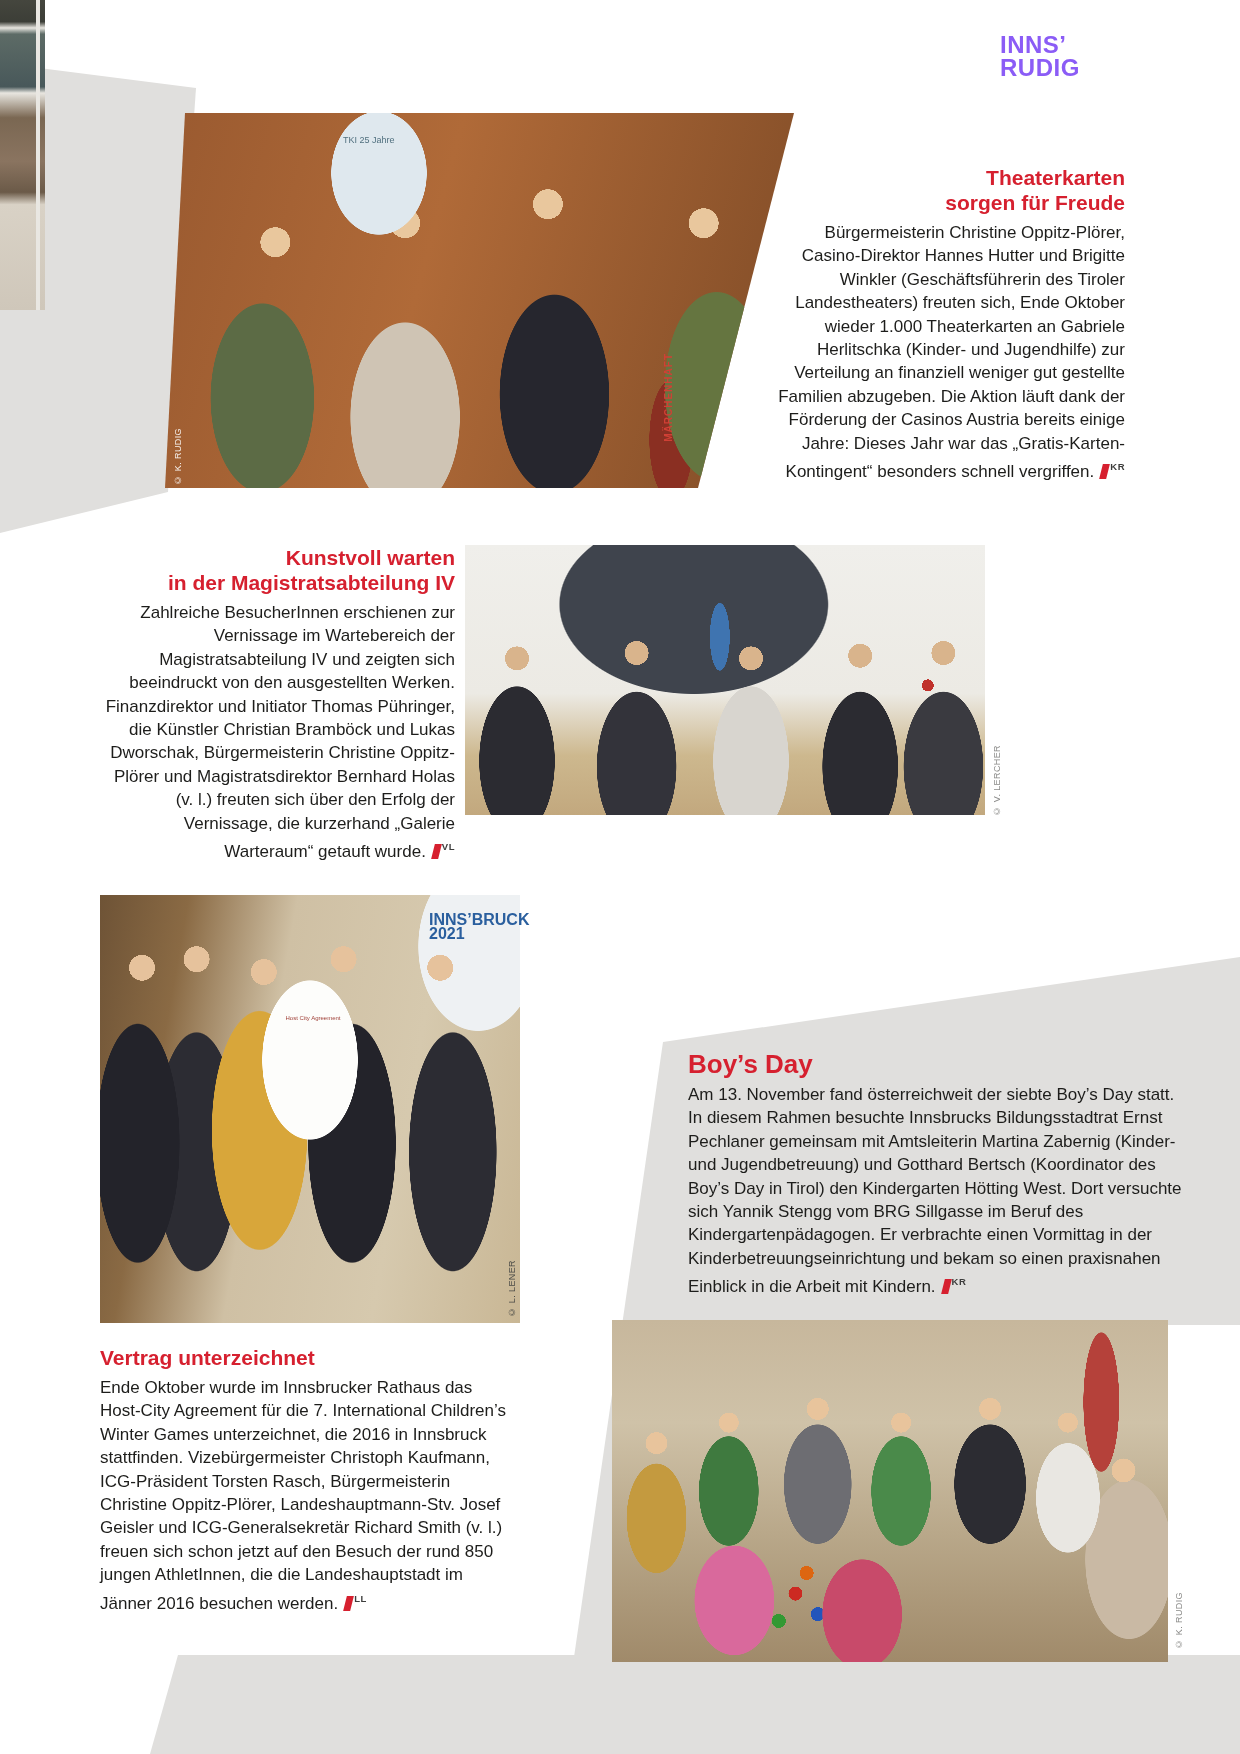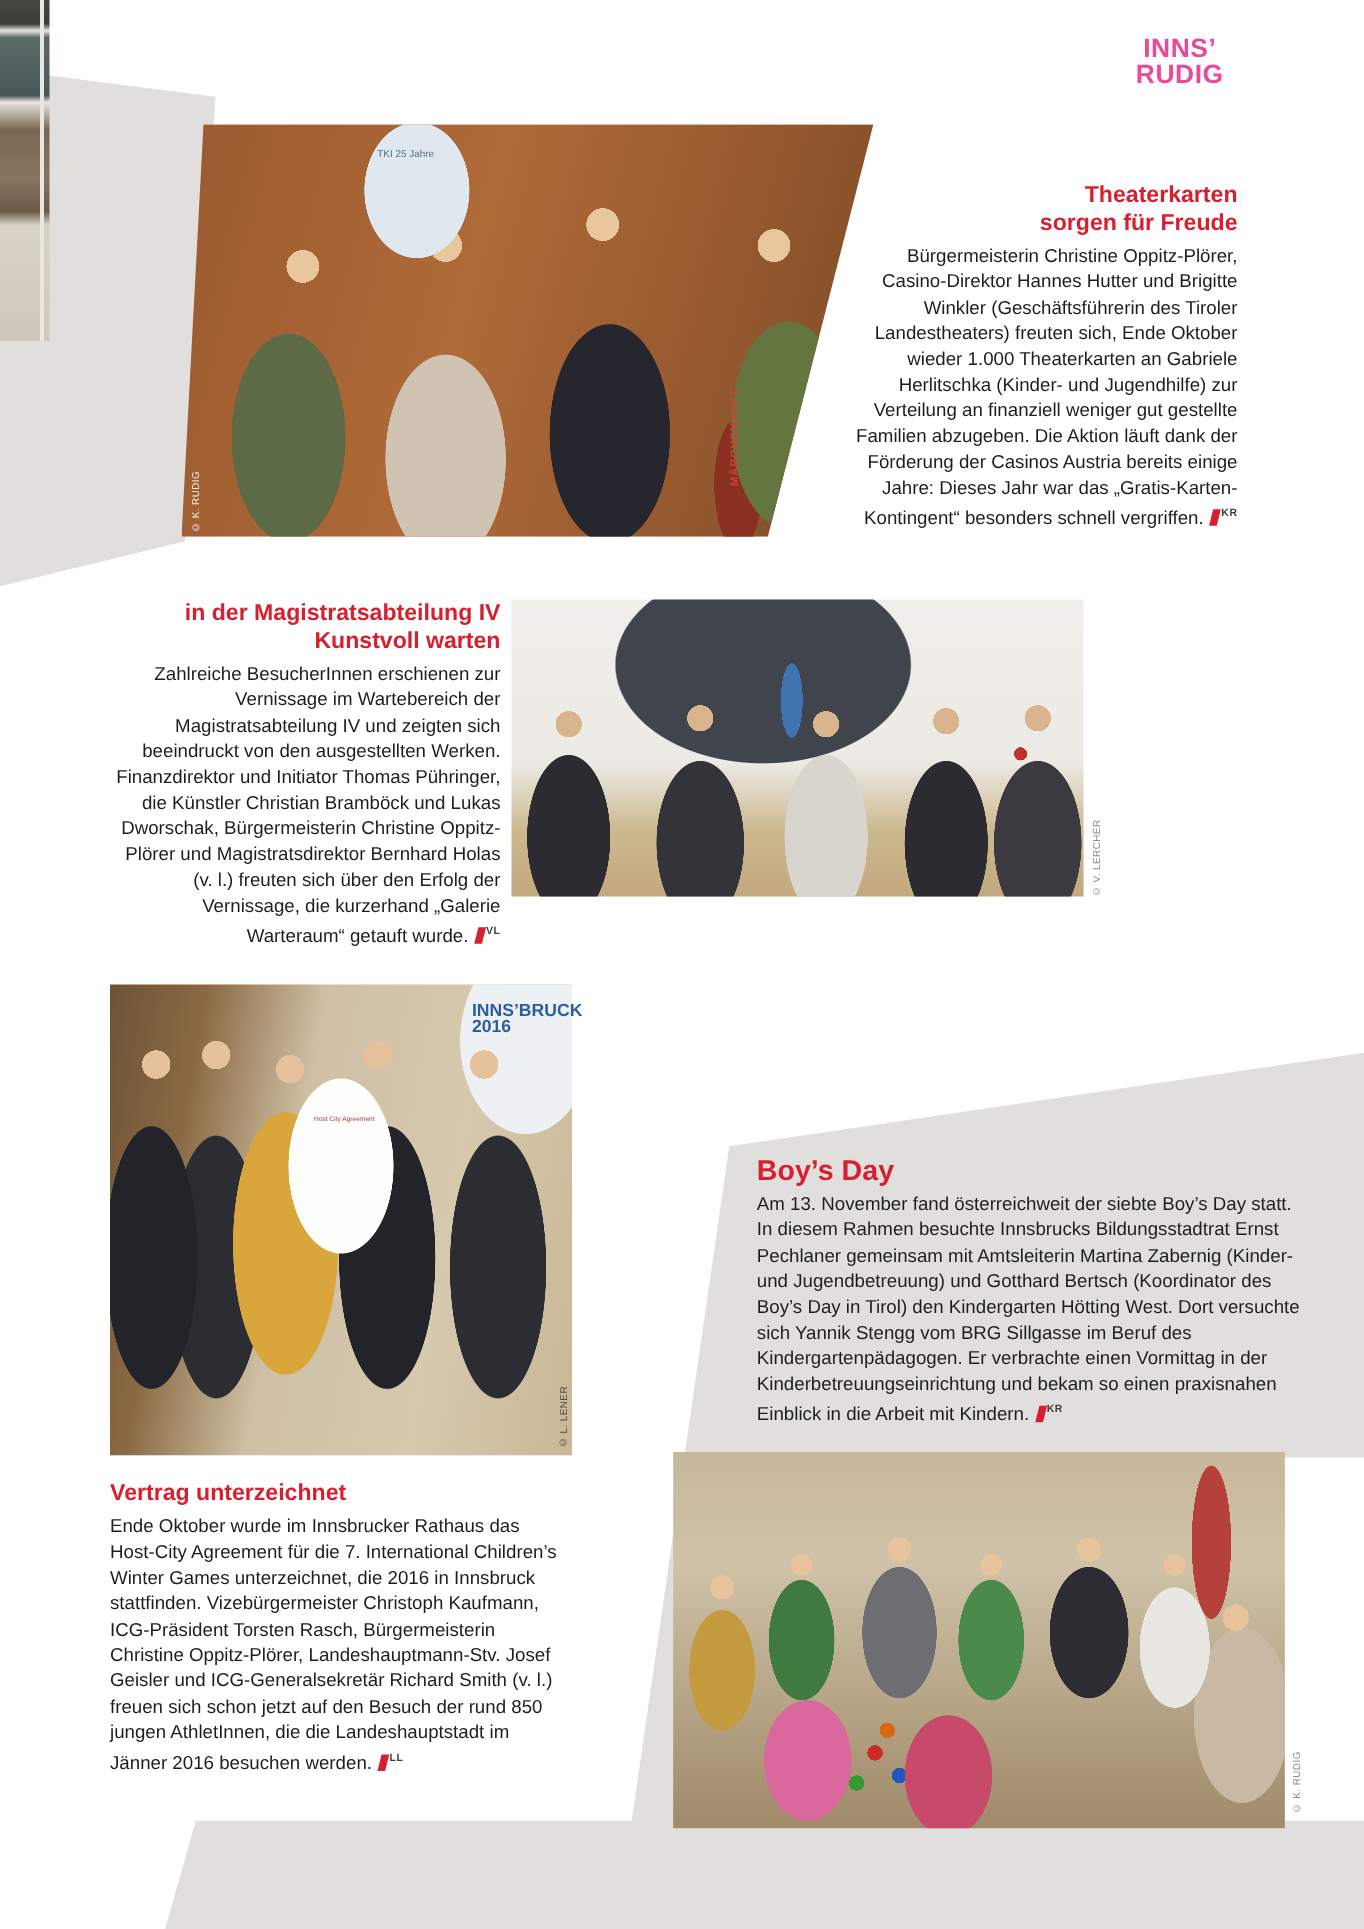--- a/index.html
+++ b/index.html
@@ -17,22 +17,22 @@
     clip-path:polygon(38px 5px,1100px 5px,1100px 104px,10px 104px);}
 
   
   .edge-strip{position:absolute;left:0;top:0;width:45px;height:310px;z-index:2;
     background:
       linear-gradient(90deg,transparent 0 36px,#e9e7e2 36px 40px,transparent 40px),
       linear-gradient(180deg,#45463e 0%,#3c3e37 7%,#e8e6e0 9%,#5d6b66 11%,#48585a 28%,
         #e8e6e0 30%,#7a6752 38%,#8a7460 52%,#6b5a48 62%,#d9d2c6 66%,#cfc7ba 100%);}
 
   
-  .masthead{position:absolute;left:1000px;top:33px;width:145px;text-align:center;z-index:3;
-    font-weight:bold;font-size:24px;line-height:23px;letter-spacing:.5px;color:#ec4899;}
+  .masthead{position:absolute;left:1000px;top:33px;width:145px;text-align:left;z-index:3;
+    font-weight:bold;font-size:24px;line-height:23px;letter-spacing:.5px;color:#8b5cf6;}
 
   
   .headline{color:#d6202f;font-weight:bold;font-size:21px;line-height:25px;margin:0;}
   .headline span{display:block;}
   .bodytext{font-size:17px;line-height:23.4px;margin:6px 0 0 0;}
   .right{text-align:right;}
   .end-slash{display:inline-block;width:7px;height:15px;background:#d6202f;
     transform:skewX(-14deg);margin:0 2px 0 7px;vertical-align:-2px;}
   .author{font-size:9.5px;font-weight:bold;letter-spacing:.5px;color:#3d3d3c;vertical-align:7px;}
 
@@ -169,34 +169,34 @@
       <span>Theaterkarten</span>
       <span>sorgen für Freude</span>
     </h2>
     <p class="bodytext right">
       <span>Bürgermeisterin Christine Oppitz-Plörer, Casino-Direktor Hannes Hutter und Brigitte Winkler (Geschäftsführerin des Tiroler Landestheaters) freuten sich, Ende Oktober wieder 1.000 Theaterkarten an Gabriele Herlitschka (Kinder- und Jugendhilfe) zur Verteilung an finanziell weniger gut gestellte Familien abzugeben. Die Aktion läuft dank der Förderung der Casinos Austria bereits einige Jahre: Dieses Jahr war das „Gratis-Karten-Kontingent“ besonders schnell vergriffen.</span><span class="end-slash"></span><span class="author">KR</span>
     </p>
   </div>
 
   <div class="article2">
     <h2 class="headline right">
+      <span>Kunstvoll warten</span>
       <span>in der Magistratsabteilung IV</span>
-      <span>Kunstvoll warten</span>
     </h2>
     <p class="bodytext right">
       <span>Zahlreiche BesucherInnen erschienen zur Vernissage im Wartebereich der Magistratsabteilung IV und zeigten sich beeindruckt von den ausgestellten Werken. Finanzdirektor und Initiator Thomas Pühringer, die Künstler Christian Bramböck und Lukas Dworschak, Bürgermeisterin Christine Oppitz-Plörer und Magistratsdirektor Bernhard Holas (v. l.) freuten sich über den Erfolg der Vernissage, die kurzerhand „Galerie Warteraum“ getauft wurde.</span><span class="end-slash"></span><span class="author">VL</span>
     </p>
   </div>
   <div class="photo photo2"></div>
   <span class="credit" style="left:992px;top:745px;">© V. LERCHER</span>
 
   <div class="photo photo3">
     <div class="icg-poster">
       <span>INNS’BRUCK</span><br>
-      <span>2016</span>
+      <span>2021</span>
     </div>
     <span class="cert-text">Host City Agreement</span>
     <span class="credit" style="right:3px;bottom:6px;color:#4a4a46;">© L. LENER</span>
   </div>
   <div class="article3">
     <h2 class="headline">
       <span>Vertrag unterzeichnet</span>
     </h2>
     <p class="bodytext">
       <span>Ende Oktober wurde im Innsbrucker Rathaus das Host-City Agreement für die 7. International Children’s Winter Games unterzeichnet, die 2016 in Innsbruck stattfinden. Vizebürgermeister Christoph Kaufmann, ICG-Präsident Torsten Rasch, Bürgermeisterin Christine Oppitz-Plörer, Landeshauptmann-Stv. Josef Geisler und ICG-Generalsekretär Richard Smith (v. l.) freuen sich schon jetzt auf den Besuch der rund 850 jungen AthletInnen, die die Landeshauptstadt im Jänner 2016 besuchen werden.</span><span class="end-slash"></span><span class="author">LL</span>

